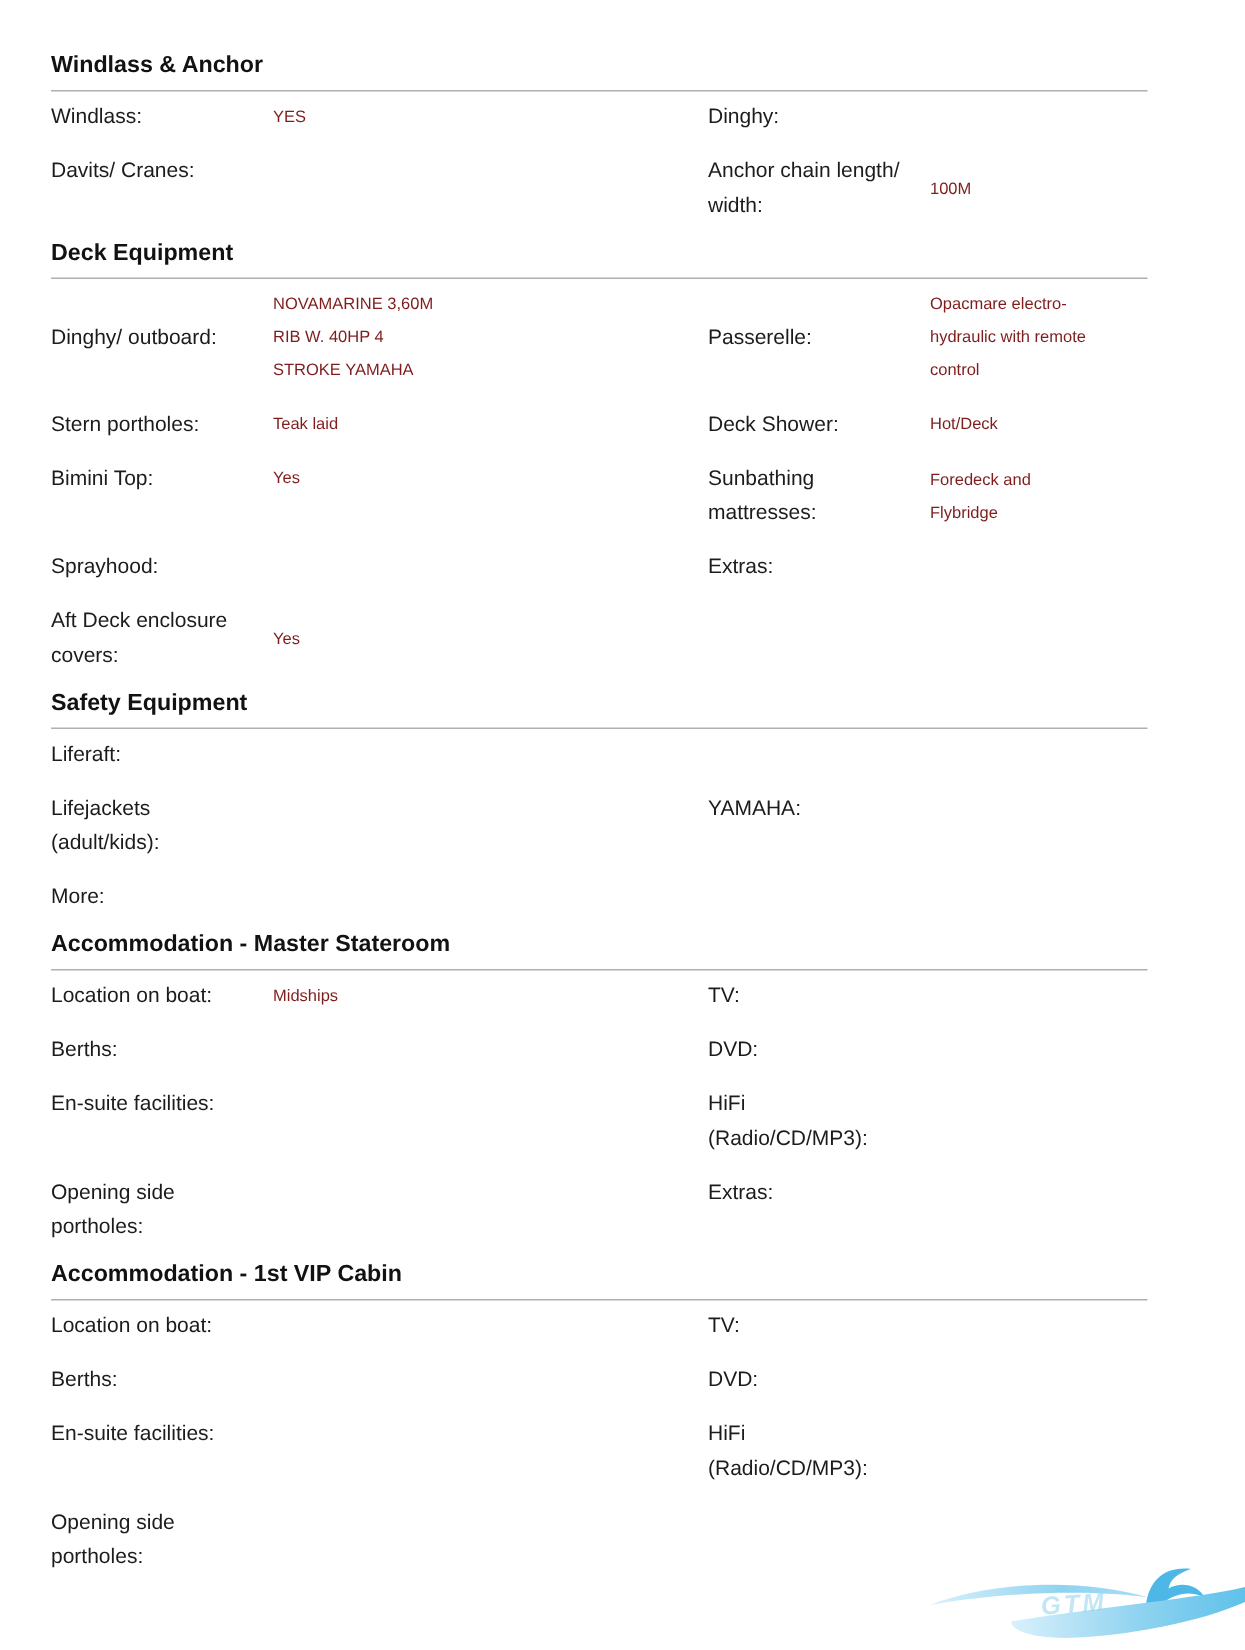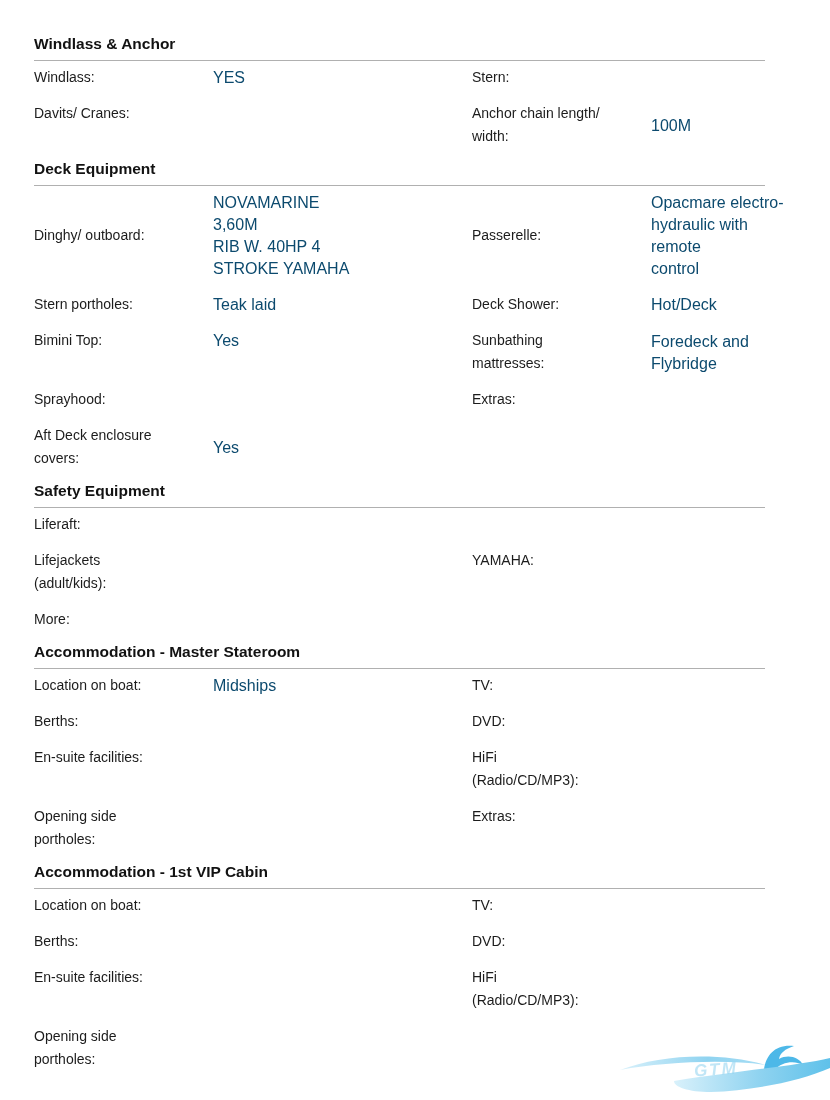--- a/index.html
+++ b/index.html
@@ -43,26 +43,25 @@
     width: 148px;
     flex: 0 0 148px;
     font-size: 14px;
     line-height: 23px;
     color: #1c1c1c;
     white-space: pre-line;
   }
   .field-value {
     width: 145px;
     flex: 0 0 145px;
-    font-size: 16px;
+    font-size: 11px;
     line-height: 22px;
     padding-top: 1px;
-    color: #0c4a6e;
+    color: #7f1d1d;
     white-space: pre-line;
-    margin-left: 31px;
   }
   .logo {
     position: absolute;
     left: 616px;
     top: 1034px;
     width: 214px;
     height: 62px;
     pointer-events: none;
   }
   .logo svg { position: absolute; left: 0; top: 0; }
@@ -86,21 +85,21 @@
 
   <div class="section">
     <div class="section-title">Windlass &amp; Anchor</div>
     <div class="rows">
       <div class="row">
         <div class="pair">
           <div class="field-label">Windlass:</div>
           <div class="field-value">YES</div>
         </div>
         <div class="pair">
-          <div class="field-label">Stern:</div>
+          <div class="field-label">Dinghy:</div>
           <div class="field-value"></div>
         </div>
       </div>
       <div class="row">
         <div class="pair">
           <div class="field-label">Davits/ Cranes:</div>
           <div class="field-value"></div>
         </div>
         <div class="pair">
           <div class="field-label">Anchor chain length/

